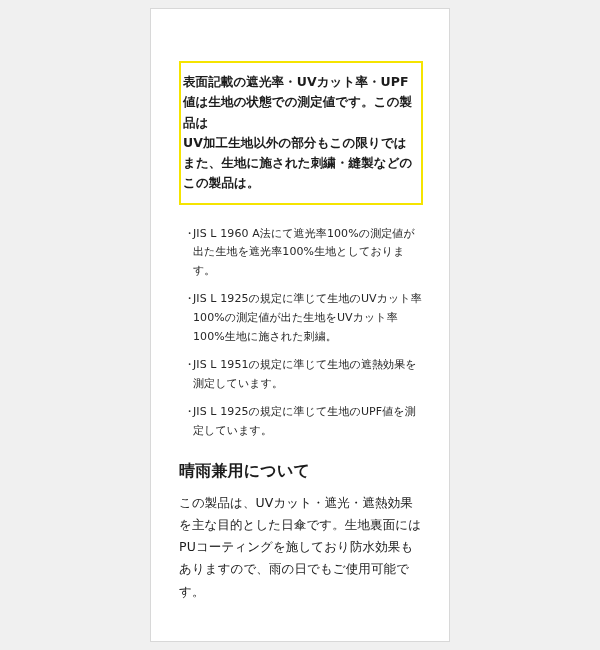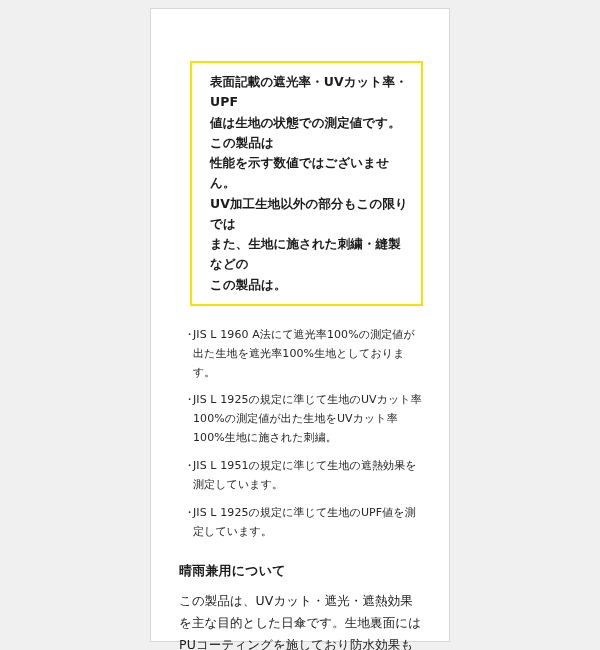--- a/index.html
+++ b/index.html
@@ -25,22 +25,21 @@
   }
   .content {
     position: absolute;
     left: 28px;
     top: 52px;
     width: 244px;
   }
   .highlight-box {
     border: 2px solid #f5e400;
     box-sizing: border-box;
-    padding: 9px 8px 9px 18px;
-    margin-left: 11px;
+    padding: 9px 8px 9px 2px;
   }
   .highlight-box p {
     margin: 0;
     font-size: 12.5px;
     line-height: 1.62;
     font-weight: bold;
     color: #1c1c1c;
     letter-spacing: 0.1px;
   }
   .bullets {
@@ -59,21 +58,21 @@
     flex: 0 0 auto;
     width: 9px;
   }
   .bullet .btxt {
     flex: 1 1 auto;
   }
   .section {
     margin-top: 20px;
   }
   .section-title {
-    font-size: 13px;
+    font-size: 16px;
     font-weight: bold;
     color: #1c1c1c;
     margin: 0 0 10px 0;
     letter-spacing: 0.2px;
   }
   .section-body {
     font-size: 12.5px;
     line-height: 1.78;
     color: #1c1c1c;
     margin: 0;
@@ -82,21 +81,20 @@
 </style>
 </head>
 <body>
 
 <div class="page">
   <div class="content">
 
     <div class="highlight-box">
       <p>表面記載の遮光率・UVカット率・UPF</p>
       <p>値は生地の状態での測定値です。この製品は</p>
-      <p>性能を示す数値ではございません。</p>
       <p>UV加工生地以外の部分もこの限りでは</p>
       <p>また、生地に施された刺繍・縫製などの</p>
       <p>この製品は。</p>
     </div>
 
     <div class="bullets">
       <div class="bullet">
         <span class="dot">・</span>
         <span class="btxt">JIS L 1960 A法にて遮光率100%の測定値が出た生地を遮光率100%生地としております。</span>
       </div>

